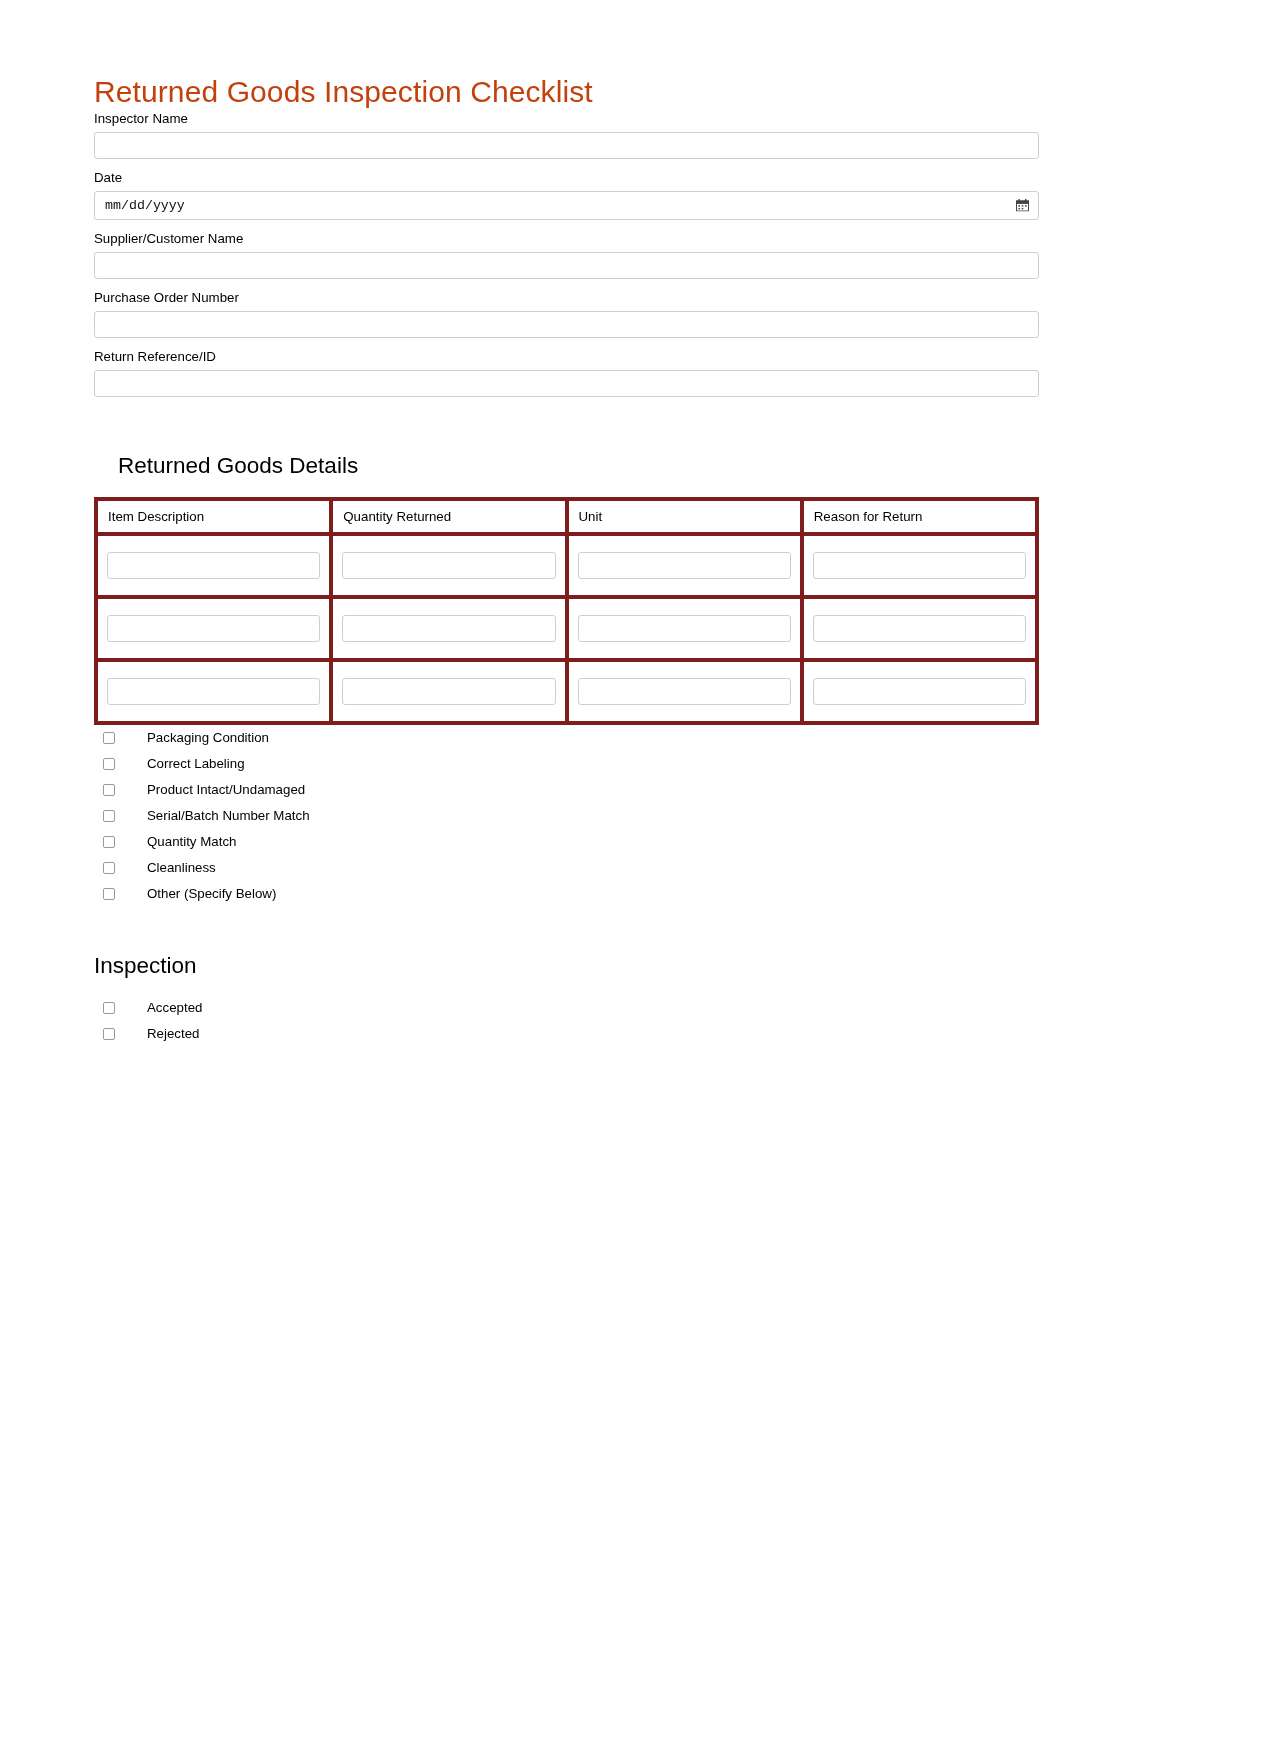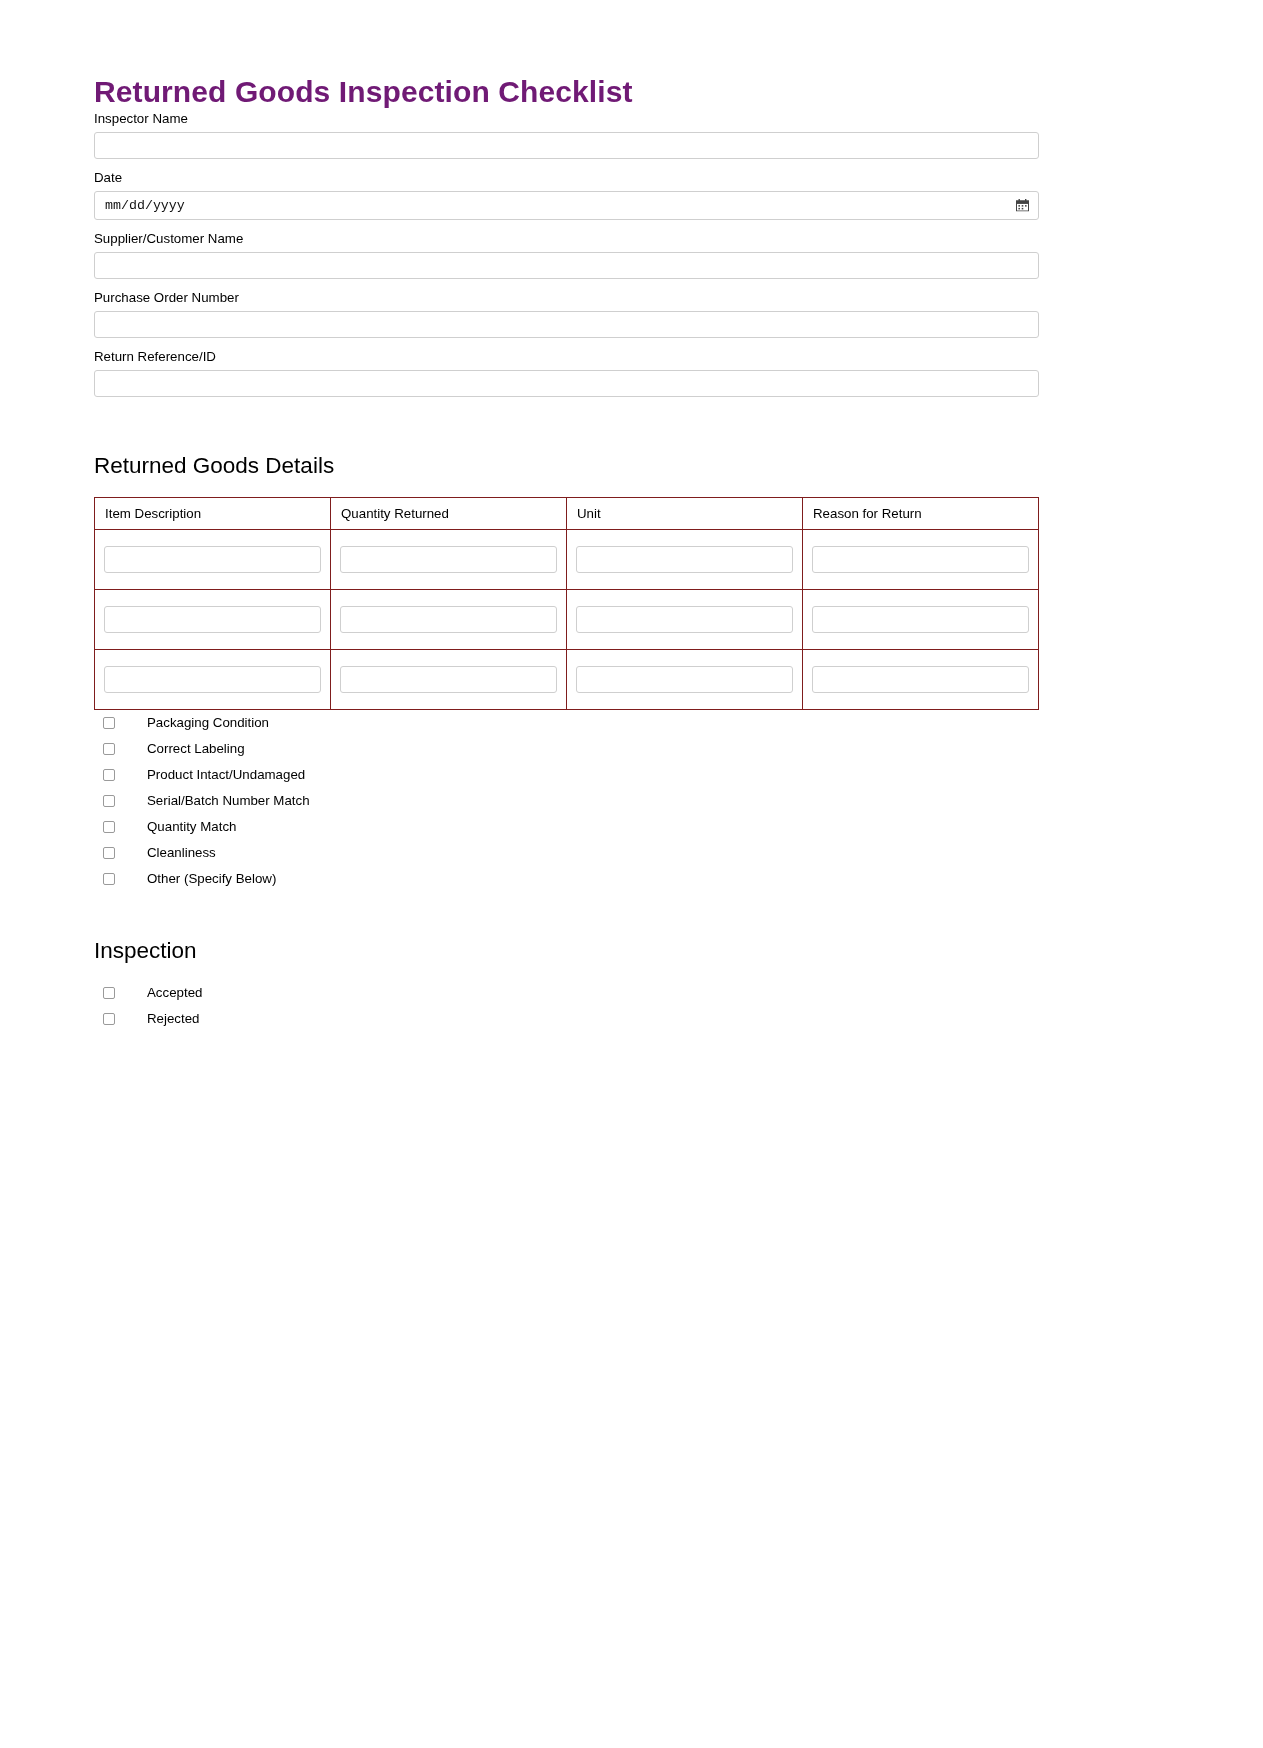--- a/index.html
+++ b/index.html
@@ -30,37 +30,37 @@
   .page-inner {
     position: absolute;
     left: 94px;
     top: 0;
     width: 945px;
   }
 
   
   .doc-title {
     font-size: 30px;
-    font-weight: 700;
+    font-weight: 400;
     line-height: 1.2;
     margin: 0;
     padding-top: 74px;
     letter-spacing: 0.1px;
-    color: #701a75;
+    color: #c2410c;
   }
 
   .section-title {
     font-size: 22.5px;
     font-weight: 400;
     line-height: 1.2;
     margin: 0;
     color: #000;
   }
 
-  .section-gap-goods   { padding-top: 45px; padding-bottom: 18px; }
+  .section-gap-goods   { padding-top: 45px; padding-bottom: 18px; margin-left: 24px; }
   .section-gap-checks  { padding-top: 28px; padding-bottom: 16px; }
   .section-gap-disp    { padding-top: 45px; padding-bottom: 16px; }
 
   
   .field-block {
     margin: 0 0 10px 0;
   }
   .field-label {
     display: block;
     font-size: 13.3px;
@@ -126,21 +126,21 @@
   .cal-icon svg { display: block; }
 
   
   .goods-table {
     border-collapse: collapse;
     width: 945px;
     table-layout: fixed;
   }
   .goods-table th,
   .goods-table td {
-    border: 1px solid #7f1d1d;
+    border: 4px solid #7f1d1d;
     padding: 0;
     vertical-align: middle;
   }
   .goods-table th {
     text-align: left;
     font-weight: 400;
     font-size: 13.3px;
     height: 31px;
     padding: 0 10px;
     color: #000;

